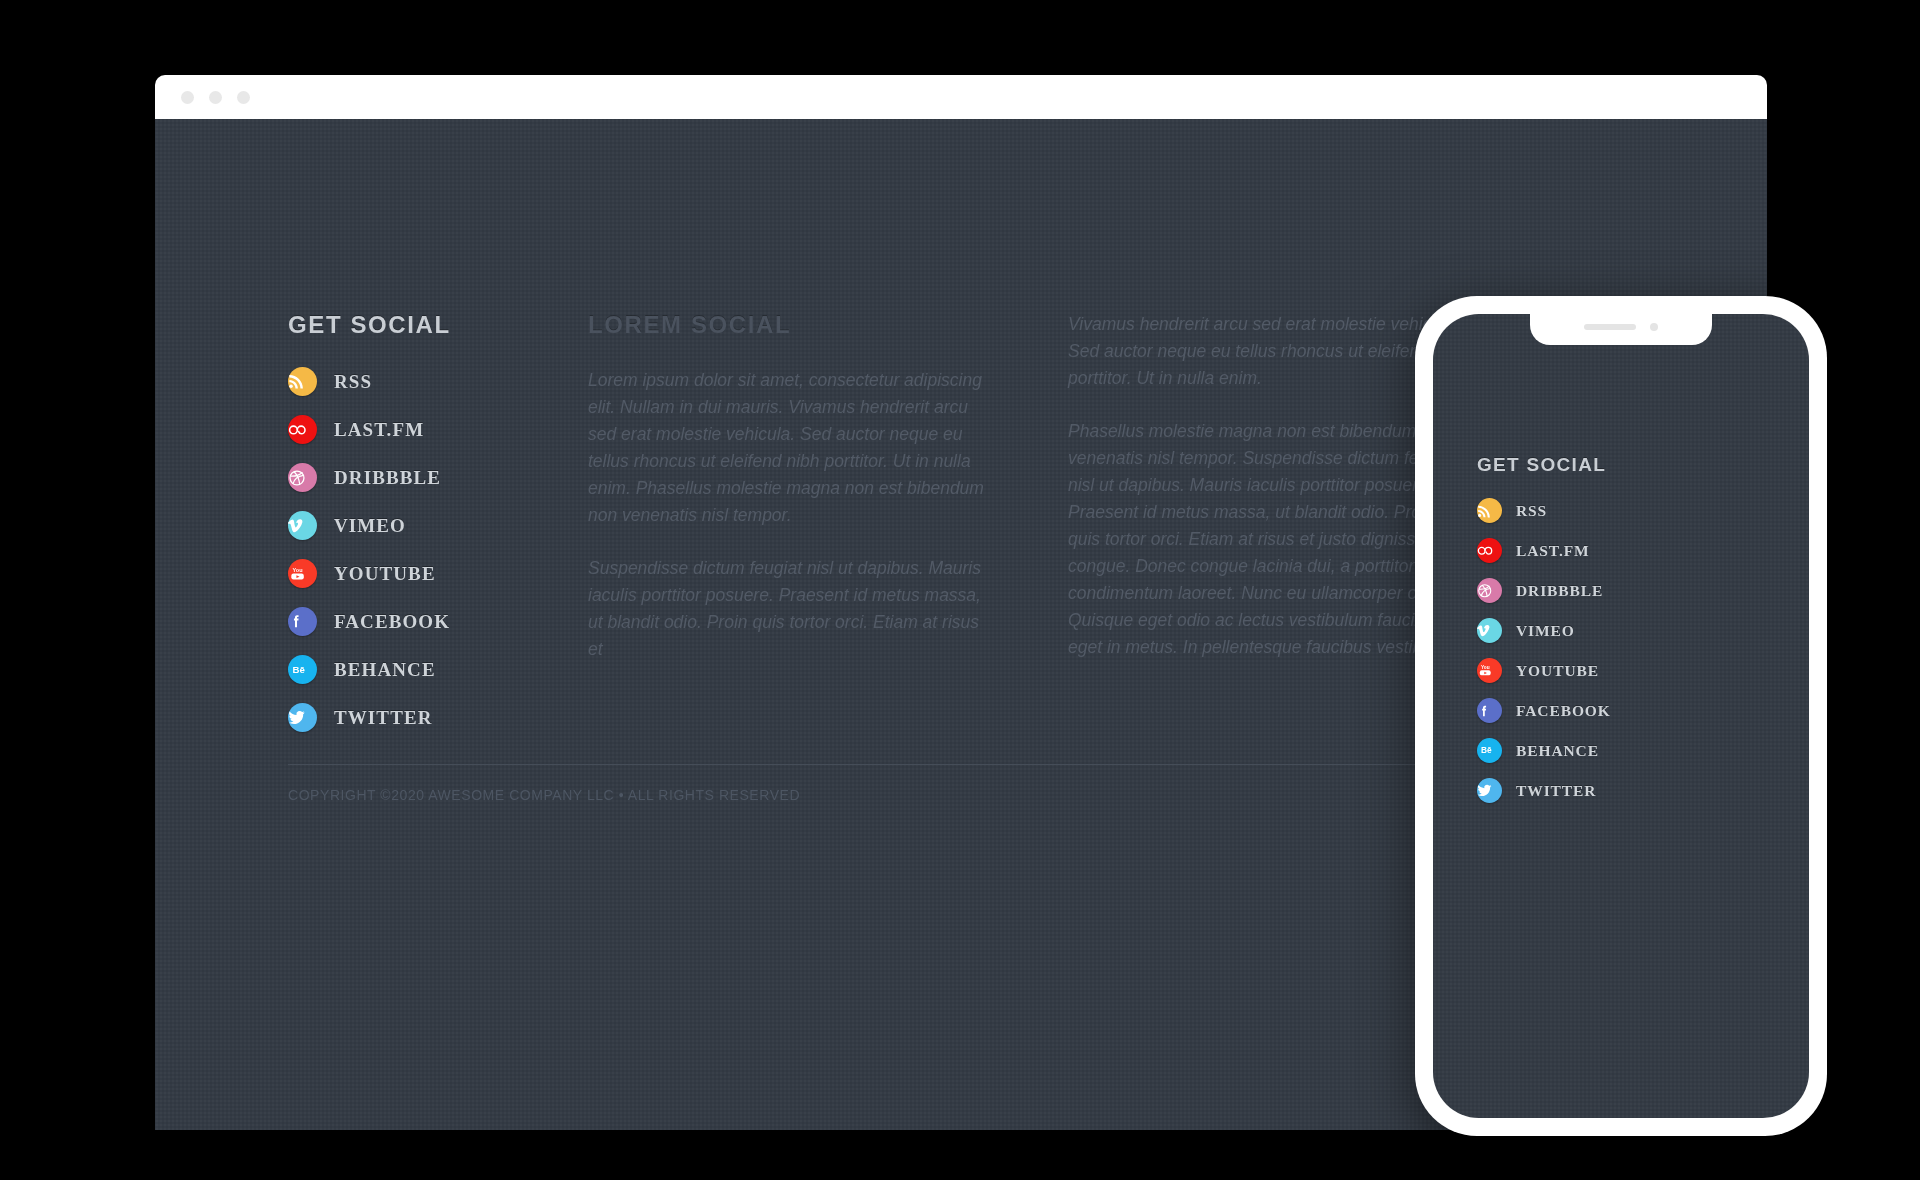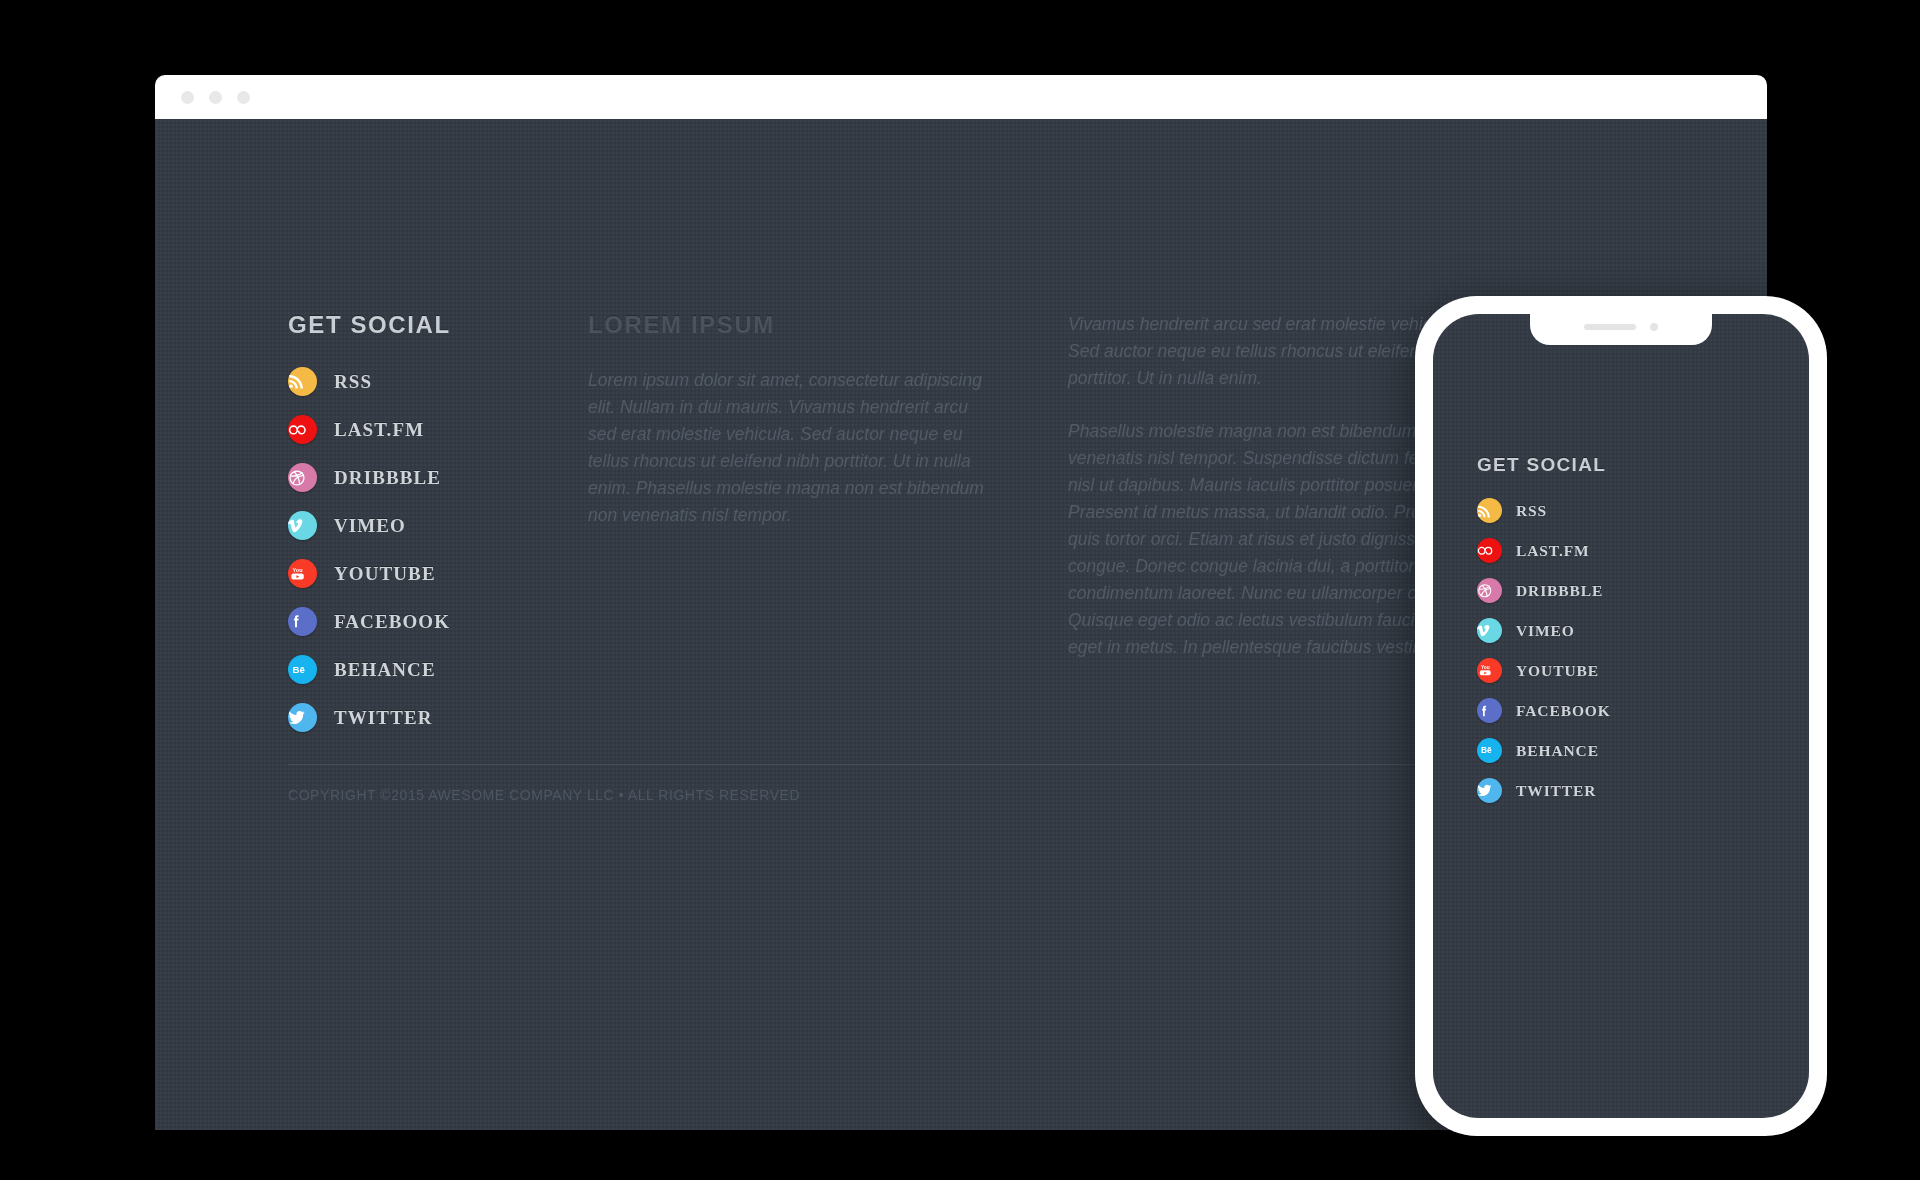--- a/index.html
+++ b/index.html
@@ -251,34 +251,35 @@
                     <svg width="17.4" height="17.4" viewBox="0 0 24 24" fill="#fff">
         <path d="M23 4.9c-.8.37-1.7.62-2.6.73a4.6 4.6 0 0 0 2-2.5c-.9.53-1.9.92-2.9 1.12a4.55 4.55 0 0 0-7.8 4.15A12.9 12.9 0 0 1 2.3 3.6a4.56 4.56 0 0 0 1.4 6.1c-.74-.03-1.44-.23-2.05-.57v.06a4.55 4.55 0 0 0 3.65 4.46c-.67.18-1.38.2-2.06.08a4.56 4.56 0 0 0 4.25 3.16A9.14 9.14 0 0 1 1 18.8a12.88 12.88 0 0 0 6.98 2.05c8.37 0 12.95-6.94 12.95-12.95l-.02-.59A9.2 9.2 0 0 0 23 4.9z"></path>
       </svg>
                   </span>
                   <span class="social-label">TWITTER</span>
                 </li>
               </ul>
           </div>
 
           <div class="col-text">
-            <div class="col-title dim">LOREM IPSUM</div>
+            <div class="col-title dim">LOREM SOCIAL</div>
             <p class="body-para">Lorem ipsum dolor sit amet, consectetur adipiscing elit. Nullam in dui mauris. Vivamus hendrerit arcu sed erat molestie vehicula. Sed auctor neque eu tellus rhoncus ut eleifend nibh porttitor. Ut in nulla enim. Phasellus molestie magna non est bibendum non venenatis nisl tempor.</p>
+            <p class="body-para">Suspendisse dictum feugiat nisl ut dapibus. Mauris iaculis porttitor posuere. Praesent id metus massa, ut blandit odio. Proin quis tortor orci. Etiam at risus et</p>
           </div>
 
           <div class="col-text2">
             <p class="body-para">Vivamus hendrerit arcu sed erat molestie vehicula. Sed auctor neque eu tellus rhoncus ut eleifend nibh porttitor. Ut in nulla enim.</p>
             <p class="body-para">Phasellus molestie magna non est bibendum non venenatis nisl tempor.  Suspendisse dictum feugiat nisl ut dapibus. Mauris iaculis porttitor posuere. Praesent id metus massa, ut blandit odio. Proin quis tortor orci. Etiam at risus et justo dignissim congue. Donec congue lacinia dui, a porttitor lectus condimentum laoreet. Nunc eu ullamcorper orci. Quisque eget odio ac lectus vestibulum faucibus eget in metus. In pellentesque faucibus vestibulum.</p>
           </div>
 
         </div>
       </div>
 
       <div class="divider"></div>
-      <div class="copyright">COPYRIGHT ©2015 AWESOME COMPANY LLC • ALL RIGHTS RESERVED</div>
+      <div class="copyright">COPYRIGHT ©2020 AWESOME COMPANY LLC • ALL RIGHTS RESERVED</div>
 
     </div>
   </div>
 
   <div class="phone">
     <div class="phone-screen">
 
       <div class="notch">
         <span class="speaker"></span>
         <span class="camera"></span>

